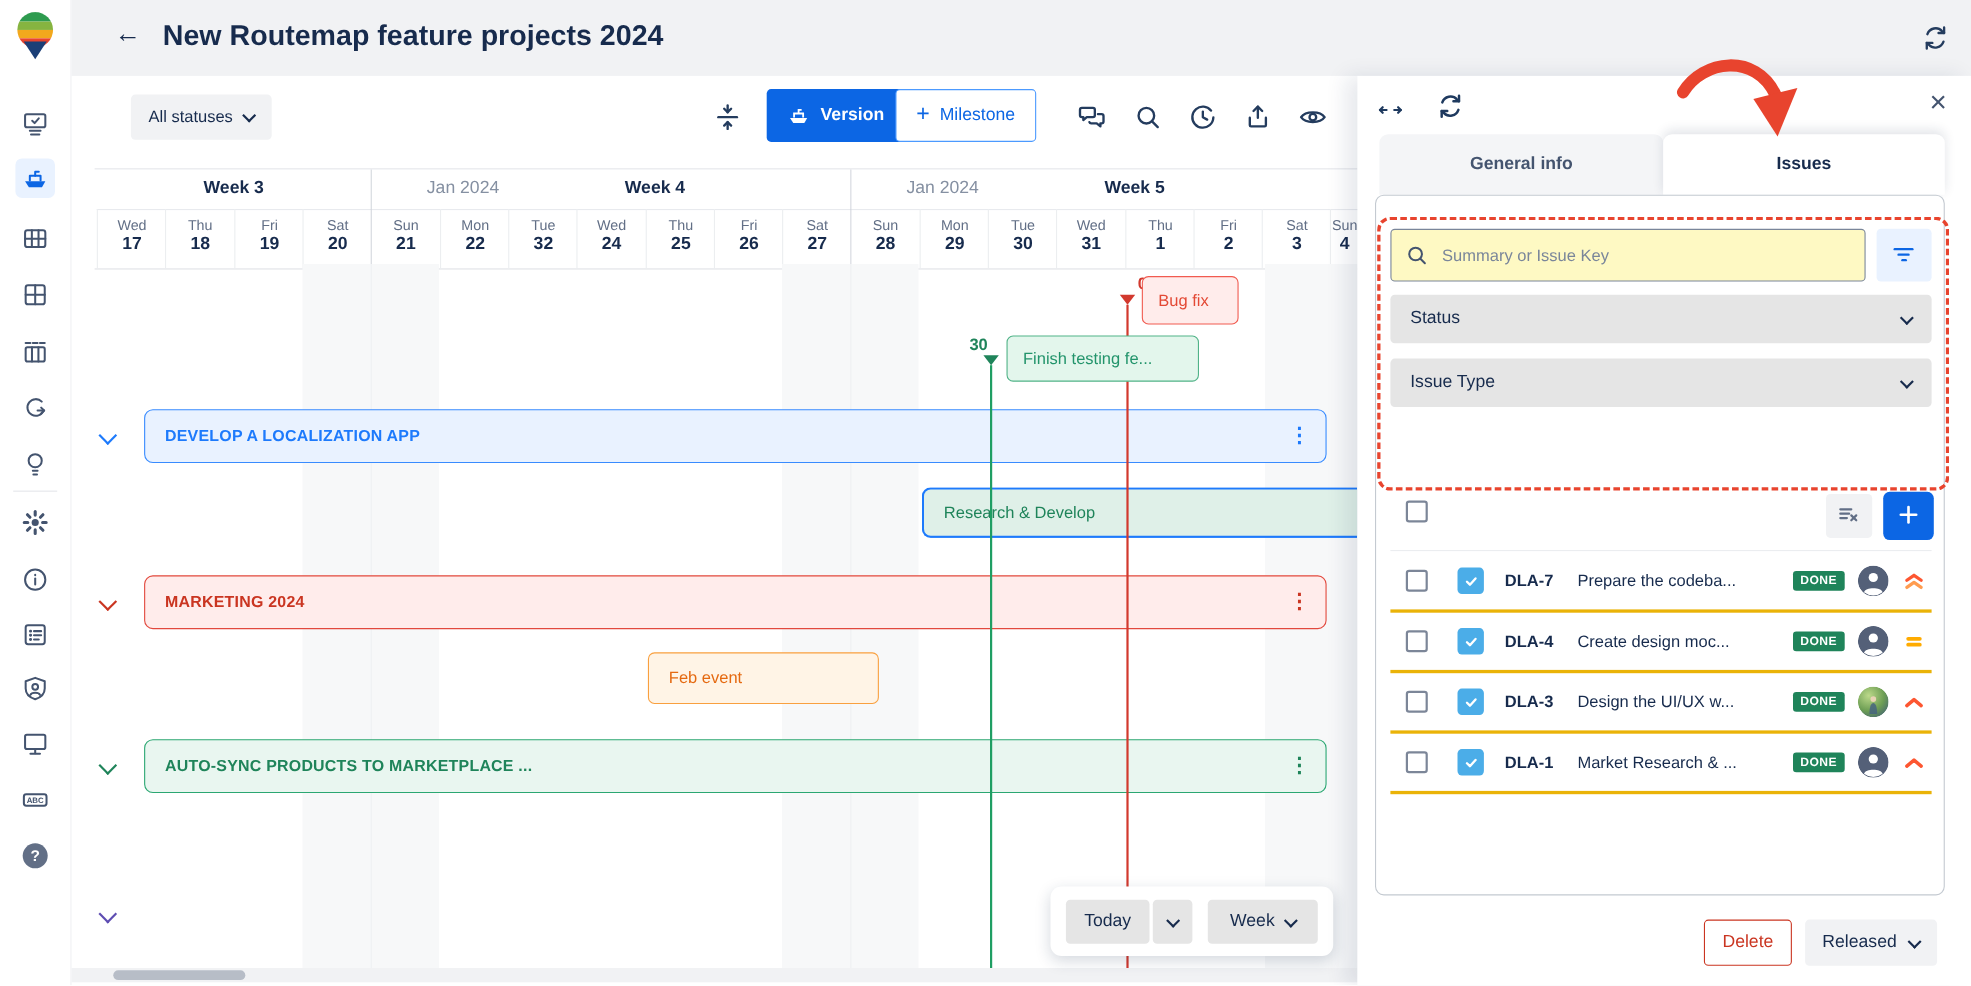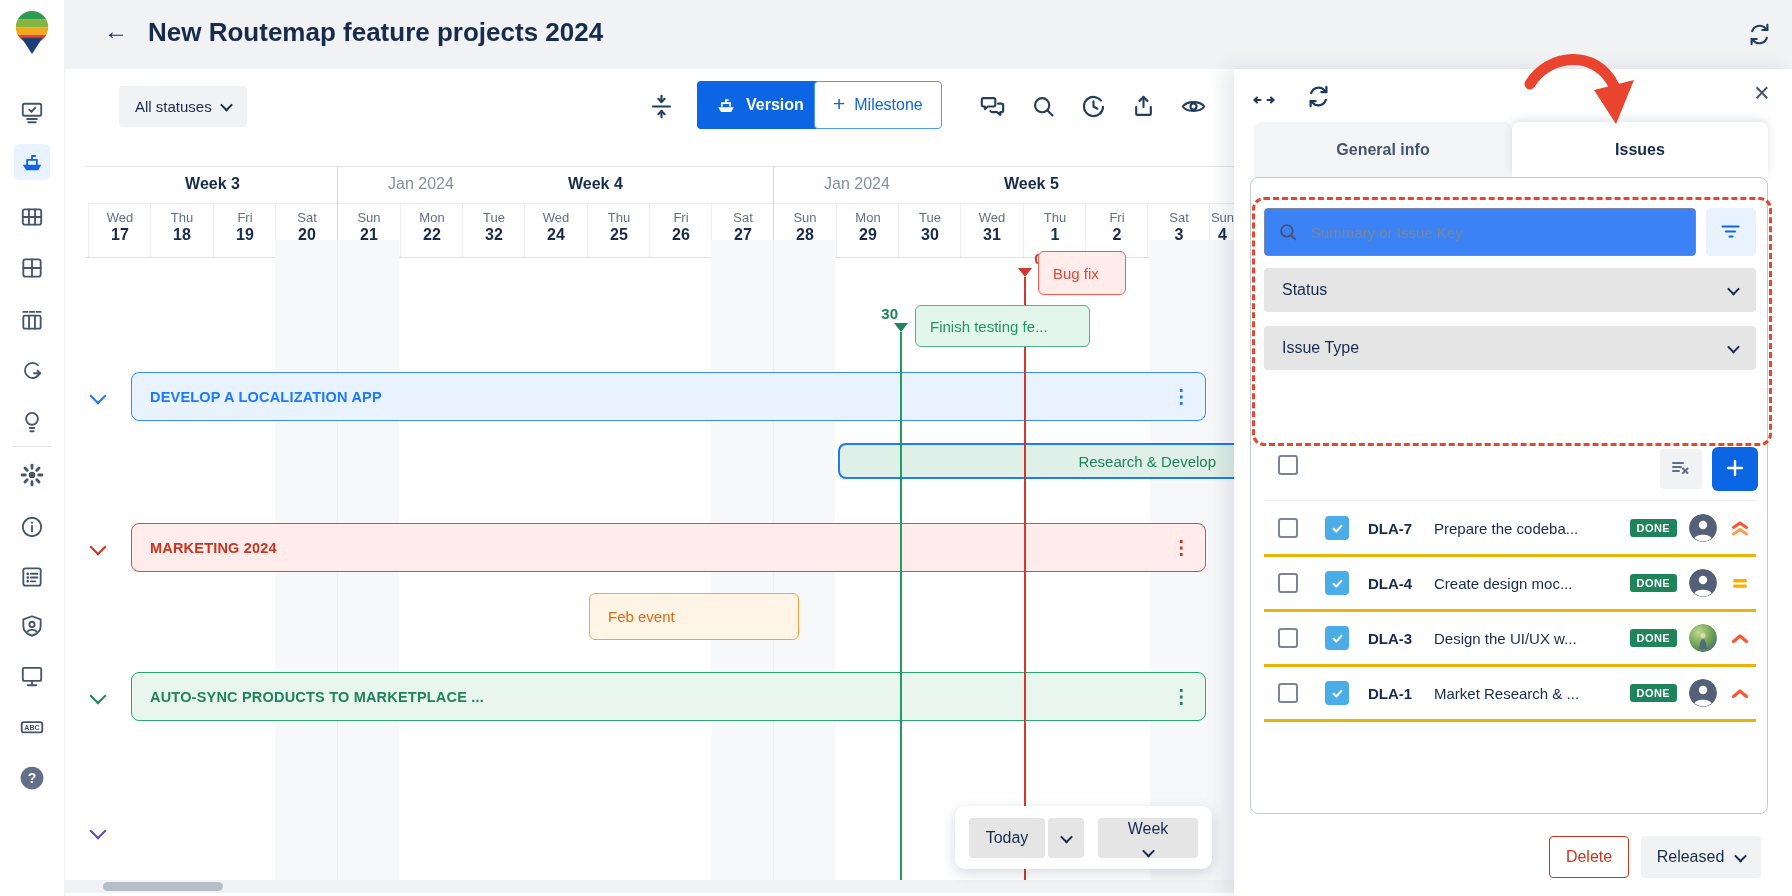--- a/index.html
+++ b/index.html
@@ -18,21 +18,21 @@
   .sb-item.active svg{stroke:#0c66e4;}
   .sb-div{position:absolute;left:12px;width:40px;height:1px;background:#e4e6ea;}
   
   .chip{display:flex;align-items:center;gap:10px;background:#f1f2f4;border:none;border-radius:4px;font-size:15px;color:#172b4d;padding:0 16px;height:41px;cursor:pointer;margin-left:16px;}
   .btn-blue{display:flex;align-items:center;gap:9px;background:#0c66e4;color:#fff;border:none;border-radius:4px;font-size:16px;font-weight:600;padding:0 18px;height:48px;cursor:pointer;}
   .btn-outline{display:flex;align-items:center;gap:9px;background:#fff;color:#0c66e4;border:1px solid #4c9aff;border-radius:4px;font-size:16px;padding:0 18px;height:48px;cursor:pointer;}
   .tb-icn{position:absolute;width:34px;height:34px;display:flex;align-items:center;justify-content:center;cursor:pointer;}
   .tb-icn svg{width:27px;height:27px;stroke:#243c5e;fill:none;stroke-width:1.9;stroke-linecap:round;stroke-linejoin:round;}
   .cv{display:inline-block;width:7px;height:7px;border-right:2px solid currentColor;border-bottom:2px solid currentColor;transform:rotate(45deg) translate(-1px,-1px);}
   
-  .tl-head{left:86px;top:166px;width:1148px;height:90px;border-top:1px solid #e4e6ea;border-bottom:1px solid #dfe1e6;background:#fff;}
+  .tl-head{left:86px;top:153px;width:1148px;height:90px;border-top:1px solid #e4e6ea;border-bottom:1px solid #dfe1e6;background:#fff;}
   .wgroup{position:absolute;top:0;height:36px;border-bottom:1px solid #e8eaee;}
   .wgroup .mon{position:absolute;left:50px;top:8px;font-size:16px;color:#8590a2;}
   .wgroup .wk{position:absolute;left:230px;top:8px;font-size:16px;font-weight:bold;color:#172b4d;}
   .wgroup.first .wk{left:0;width:100%;text-align:center;}
   .day{position:absolute;top:36px;width:62px;height:54px;border-left:1px solid #eceef0;text-align:center;}
   .day .dw{display:block;font-size:13px;color:#626f86;margin-top:7px;}
   .day .dt{display:block;font-size:16px;font-weight:600;color:#172b4d;margin-top:1px;}
   .day.grp{border-left:1px solid #d4d8de;}
   
   .wkend{background:#f7f8f9;z-index:1;}
@@ -53,21 +53,21 @@
   .float-card{left:955px;top:806px;width:257px;height:63px;background:#fff;border-radius:10px;box-shadow:0 4px 14px rgba(23,43,77,.18);z-index:7;}
   .fc-btn{position:absolute;top:12px;height:40px;background:#e5e5e5;border:none;border-radius:4px;font-size:16px;color:#172b4d;display:flex;align-items:center;justify-content:center;gap:10px;cursor:pointer;}
   
   .panel{left:1234px;top:69px;width:558px;height:827px;background:#fff;box-shadow:-10px 0 18px rgba(23,43,77,.10);z-index:10;}
   .p-icn{position:absolute;display:flex;align-items:center;justify-content:center;cursor:pointer;}
   .p-icn svg{stroke:#1f3a5f;fill:none;stroke-width:2;stroke-linecap:round;stroke-linejoin:round;}
   .tab{position:absolute;top:53px;height:55px;display:flex;align-items:center;justify-content:center;font-size:16px;border-radius:8px 8px 0 0;cursor:pointer;box-sizing:border-box;}
   .tab.inactive{background:#f4f5f7;color:#44546f;font-weight:600;}
   .tab.active{background:#fff;color:#172b4d;font-weight:bold;box-shadow:0 -3px 10px rgba(23,43,77,.12);}
   .p-card{position:absolute;left:16px;top:108px;width:518px;height:637px;border:1px solid #c4cad1;border-radius:8px;background:#fff;box-sizing:border-box;}
-  .search-wrap{position:absolute;left:30px;top:139px;width:432px;height:48px;border:1px solid #7a869a;border-radius:4px;display:flex;align-items:center;padding:0 12px;box-sizing:border-box;background:#3b82f6;}
+  .search-wrap{position:absolute;left:30px;top:139px;width:432px;height:48px;border:1px solid #7a869a;border-radius:4px;display:flex;align-items:center;padding:0 12px;box-sizing:border-box;background:#fef9c3;}
   .search-wrap svg{width:22px;height:22px;stroke:#44546f;fill:none;stroke-width:2;stroke-linecap:round;}
   .search-wrap input{border:none;outline:none;flex:1;margin-left:10px;font-size:15px;font-family:inherit;color:#172b4d;background:transparent;}
   .search-wrap input::placeholder{color:#7a869a;}
   .filterbtn{position:absolute;left:472px;top:139px;width:50px;height:48px;background:#e9f2ff;border:none;border-radius:4px;display:flex;align-items:center;justify-content:center;cursor:pointer;}
   .filterbtn svg{width:24px;height:24px;stroke:#0c66e4;fill:none;stroke-width:2.2;stroke-linecap:round;}
   .frow{position:absolute;left:30px;width:492px;height:44px;background:#e5e5e5;border-radius:4px;display:flex;align-items:center;justify-content:space-between;padding:0 18px;box-sizing:border-box;font-size:16px;color:#172b4d;cursor:pointer;}
   .dashed{position:absolute;left:18px;top:128px;width:514px;height:243px;border:3px dashed #e8442e;border-radius:12px;z-index:15;pointer-events:none;}
   .cb{width:20px;height:20px;border:2px solid #7c8698;border-radius:3px;background:#fff;box-sizing:border-box;cursor:pointer;flex:none;}
   .irow{position:absolute;left:30px;width:492px;height:55px;display:flex;align-items:center;border-bottom:3px solid #eab308;box-sizing:border-box;}
   .tasko{width:24px;height:24px;background:#4bade8;border-radius:4px;display:flex;align-items:center;justify-content:center;flex:none;margin-left:27px;}
@@ -265,21 +265,21 @@
   <div class="mstri" style="left:894px;top:323px;border-top-color:#1f845a;"></div>
   <div class="mspill" style="left:915px;top:305px;width:175px;height:42px;background:#e3f6ec;border:1px solid #51b388;color:#22946b;">
       <span>Finish testing fe...</span>
     </div>
 
   <span class="exp" style="left:92px;top:390px;color:#1d7afc;"></span>
   <div class="abs gbar blue" style="left:131px;top:372px;width:1075px;height:49px;">
     <span>DEVELOP A LOCALIZATION APP</span>
     <span class="keb">⋮</span>
   </div>
-  <div class="abs taskbar" style="left:838px;top:443px;width:396px;height:36px;background:#dff0e8;border:2.5px solid #1d7afc;color:#1f845a;border-right:none;border-radius:8px 0 0 8px;justify-content:flex-end;">
+  <div class="abs taskbar" style="left:838px;top:443px;width:396px;height:46px;background:#dff0e8;border:2.5px solid #1d7afc;color:#1f845a;border-right:none;border-radius:8px 0 0 8px;">
     <span>Research &amp; Develop</span>
   </div>
   <span class="exp" style="left:92px;top:541px;color:#ca3521;"></span>
   <div class="abs gbar red" style="left:131px;top:523px;width:1075px;height:49px;">
     <span>MARKETING 2024</span>
     <span class="keb">⋮</span>
   </div>
   <div class="abs taskbar" style="left:589px;top:593px;width:210px;height:47px;background:#fff4e6;border:1px solid #f9a03f;color:#e56910;border-radius:6px;">
     <span>Feb event</span>
   </div>
@@ -290,21 +290,21 @@
   </div>
   <span class="exp" style="left:92px;top:825px;color:#5e4db2;"></span>
 
   <div class="abs float-card">
     <button class="fc-btn" style="left:14px;width:76px;">
         <span>Today</span>
       </button>
     <button class="fc-btn" style="left:93px;width:36px;">
         <span class="cv"></span>
       </button>
-    <button class="fc-btn" style="left:143px;width:100px;flex-direction:column;">
+    <button class="fc-btn" style="left:143px;width:100px;">
         <span>Week</span>
         <span class="cv"></span>
       </button>
   </div>
 
   <div class="abs scrolltrack">
     <div class="scrollthumb"></div>
   </div>
 
   <div class="abs panel">

